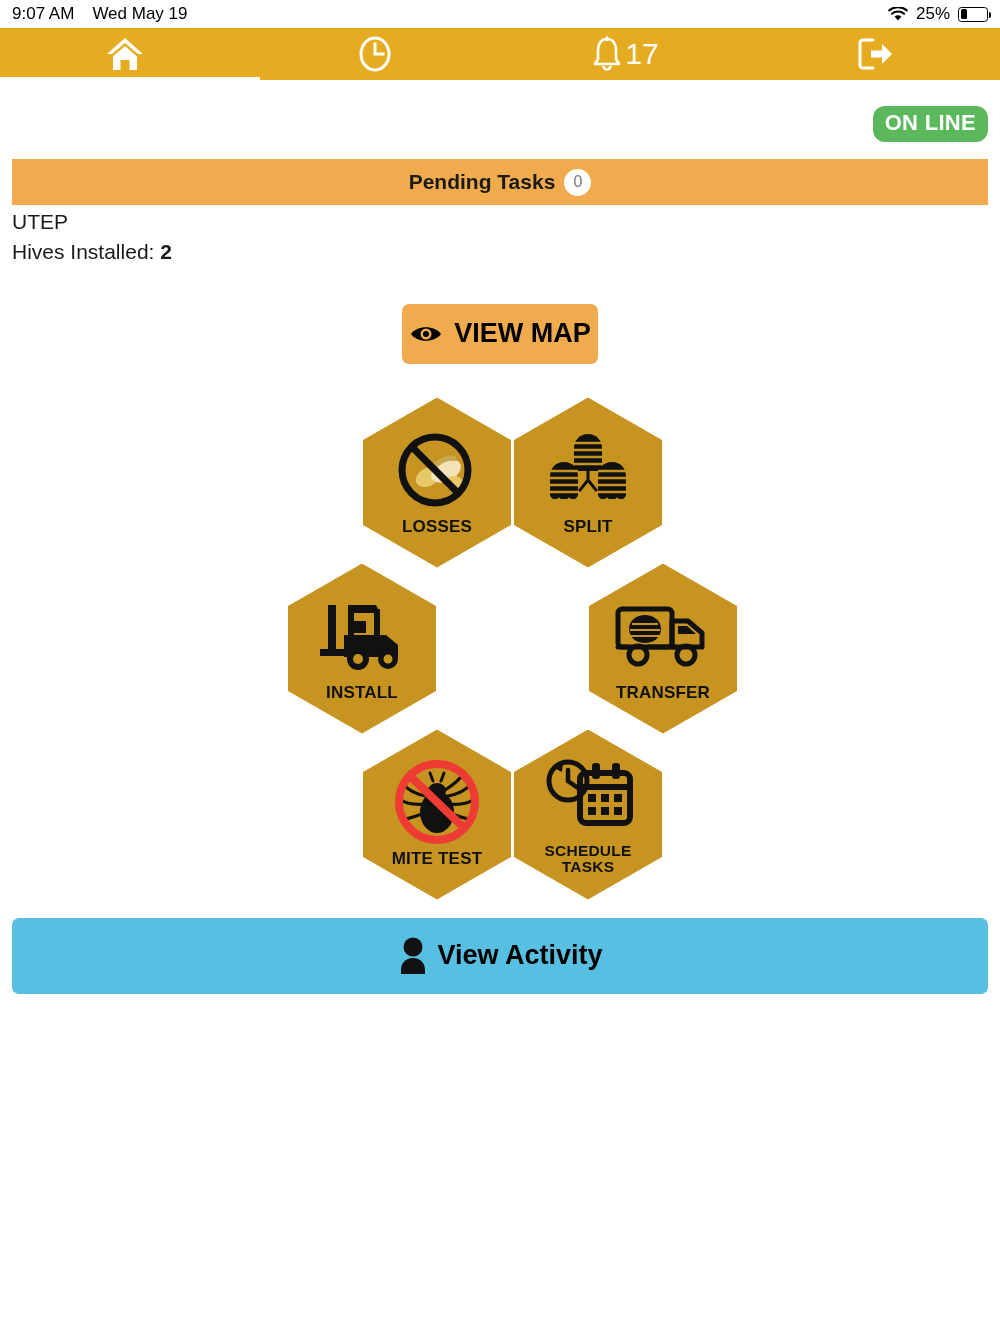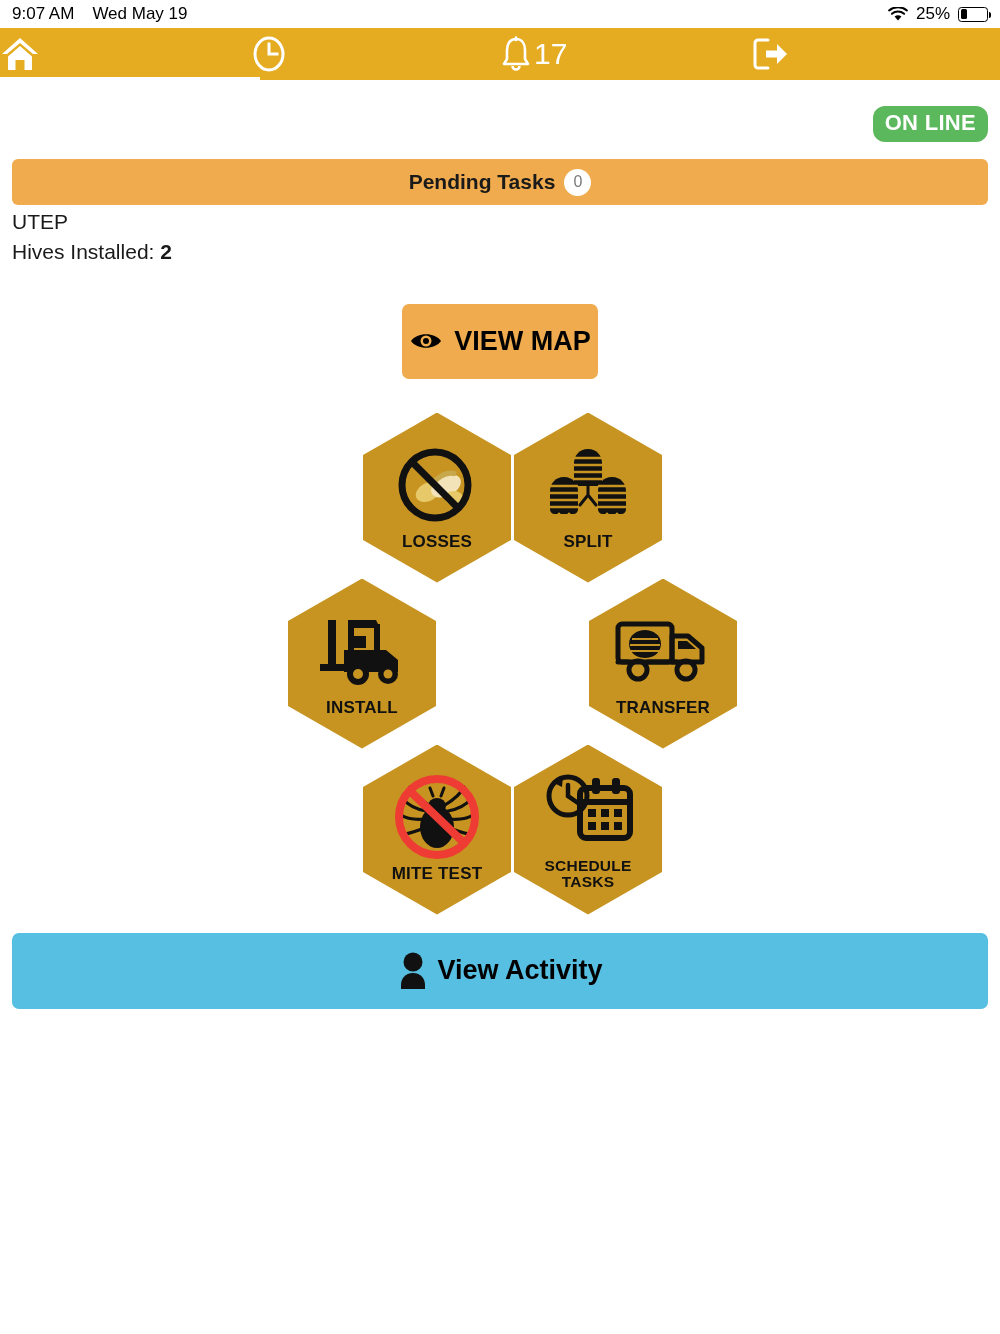--- a/index.html
+++ b/index.html
@@ -37,21 +37,21 @@
   }
 
   
   .navbar {
     height: 52px; width: 100%;
     background: #E5AC21;
     display: flex; align-items: stretch;
     position: relative;
   }
   .navtab {
-    flex: 1; display: flex; align-items: center; 
+    flex: 1; display: flex; align-items: center; justify-content: center;
     position: relative; cursor: pointer;
     color: #ffffff;
   }
   .navtab.active::after {
     content: ""; position: absolute; left: 0; right: 0; bottom: 0;
     height: 3px; background: #ffffff;
   }
   .navtab.home.active::after { left: -110px; right: -10px; }
   .bell-wrap { display: flex; align-items: center; gap: 2px; }
   .bell-count { font-size: 30px; color: #fff; font-weight: 400; line-height: 1; }
@@ -66,21 +66,21 @@
   .online-badge {
     background: #5CB85C; color: #fff;
     font-size: 22px; font-weight: bold;
     padding: 4px 12px 6px; border-radius: 12px;
     letter-spacing: 0.3px;
   }
 
   .pending-bar {
     margin-top: 17px;
     background: #EFAB4E;
-    border-radius: 6px;
+    border-radius: 0;
     height: 46px;
     display: flex; align-items: center; justify-content: center;
     gap: 9px;
     color: #1a1a1a;
     font-size: 21px; font-weight: bold;
     cursor: pointer;
   }
   .pending-badge {
     background: #ffffff; color: #7a7a7a;
     border-radius: 50%;
@@ -90,21 +90,21 @@
   }
 
   .meta { margin-top: 0; font-size: 21px; color: #1a1a1a; line-height: 1.25; }
   .meta-line { margin-top: 4px; }
   .meta strong { font-weight: bold; }
 
   .viewmap-row { display: flex; justify-content: center; margin-top: 38px; }
   .viewmap-btn {
     background: #EFAB4E;
     border-radius: 7px;
-    width: 196px; height: 75px;
+    width: 196px; height: 60px;
     display: flex; align-items: center; justify-content: center;
     gap: 11px;
     font-size: 27px; font-weight: bold; color: #000;
     cursor: pointer;
   }
 
   
   .honeycomb {
     margin-top: 28px;
     position: relative;

